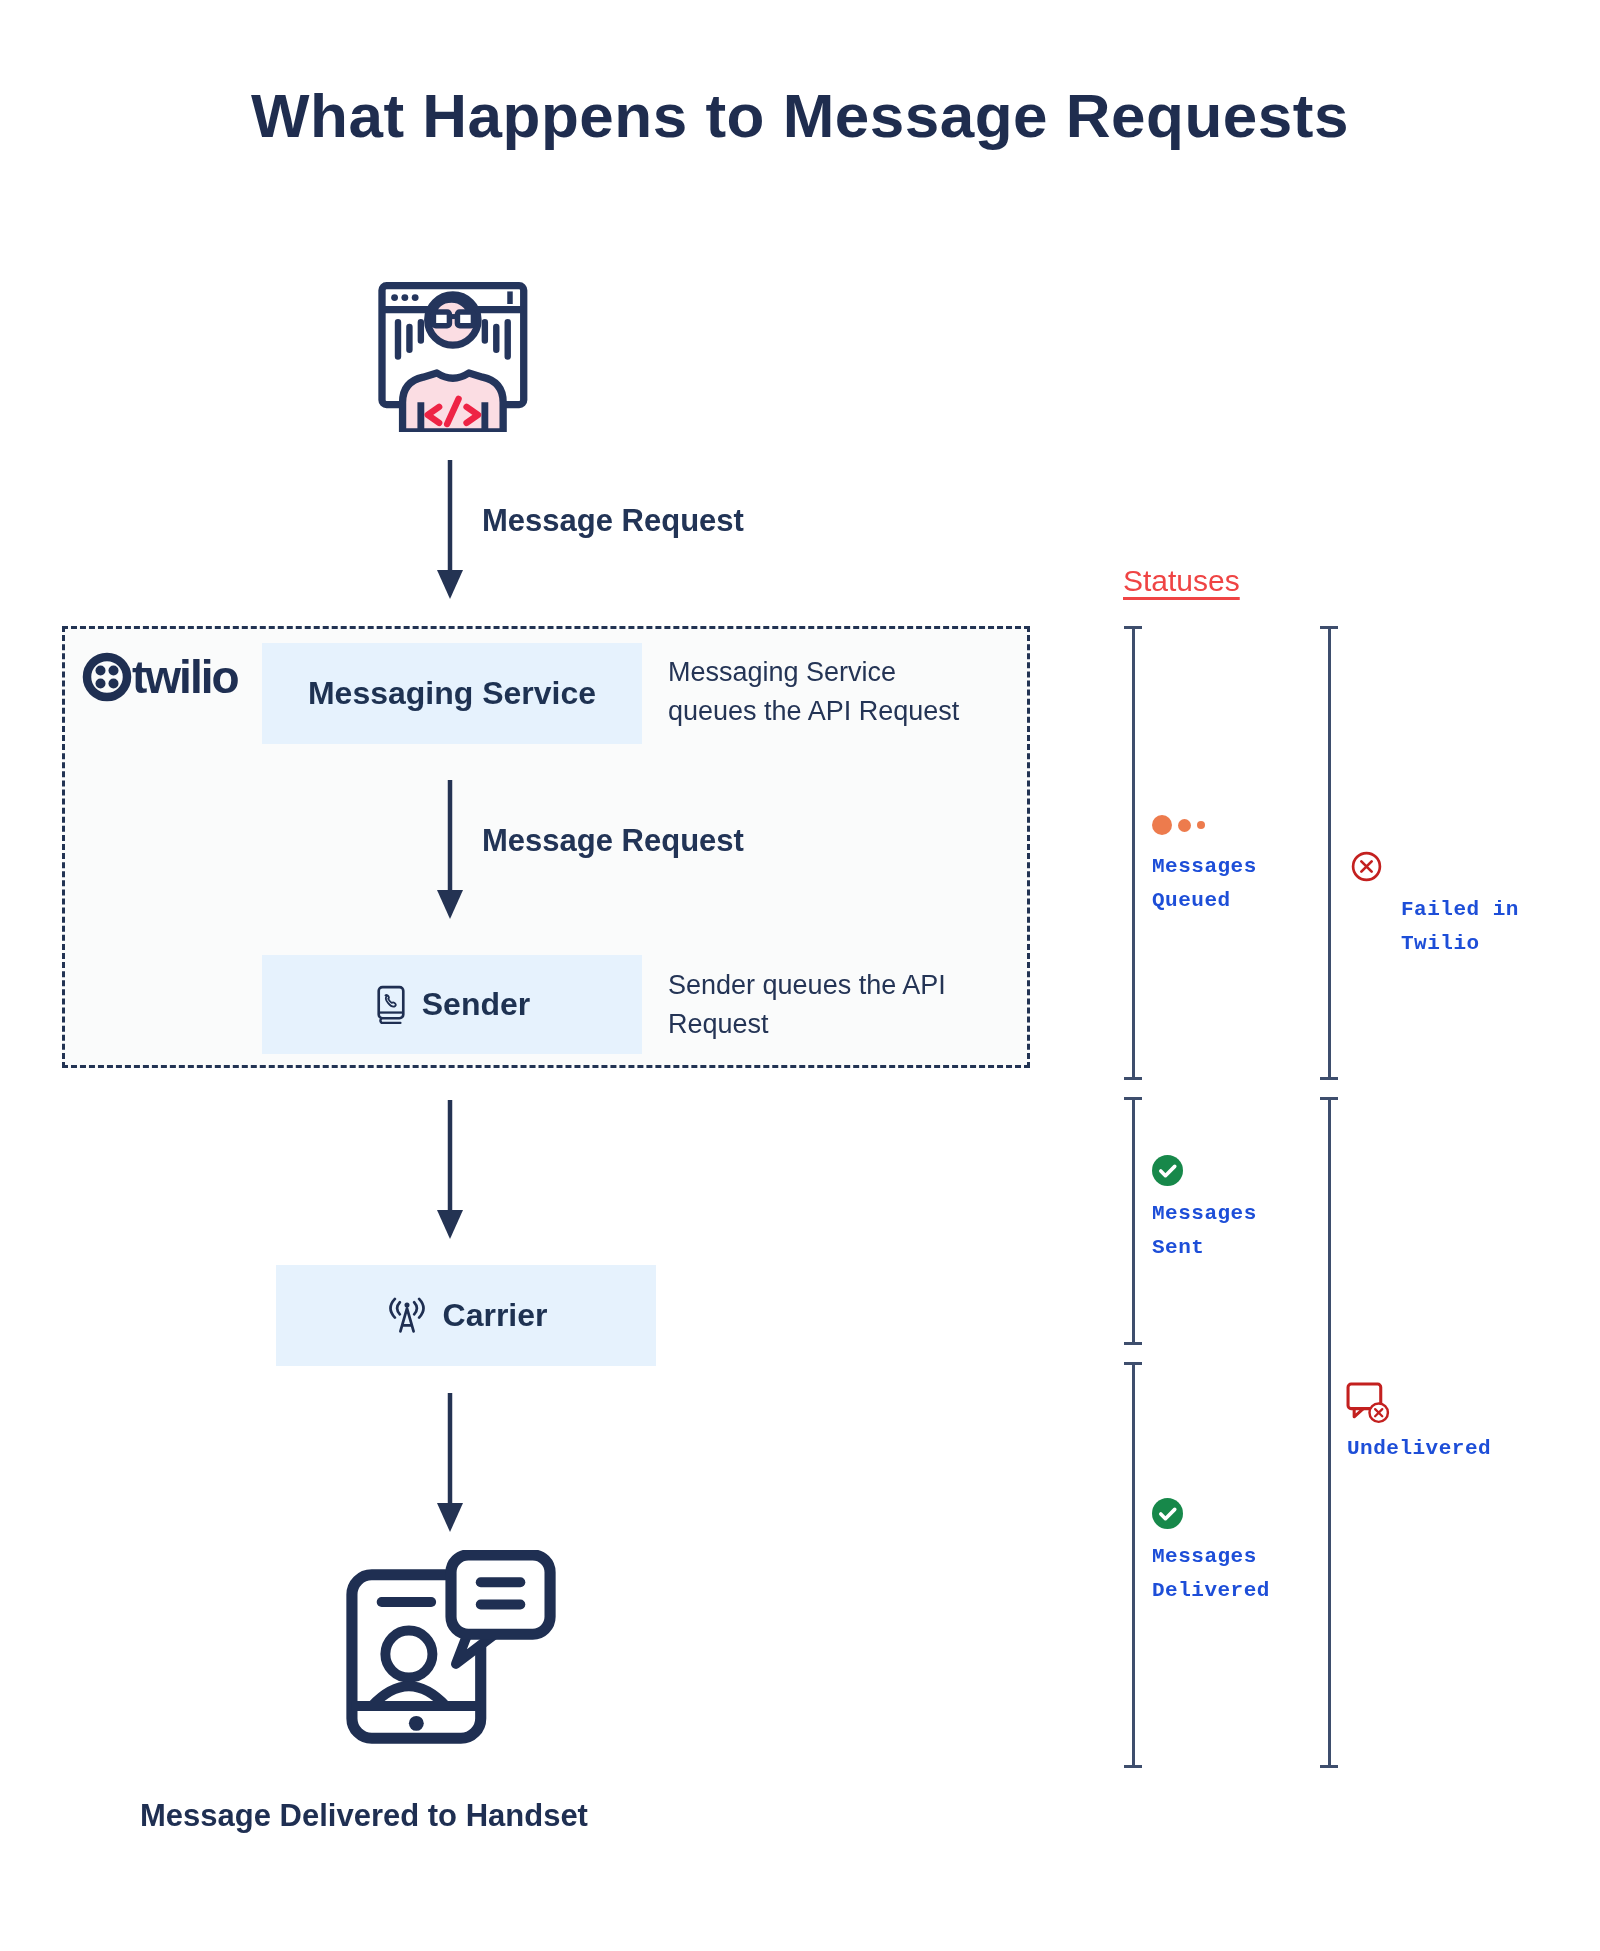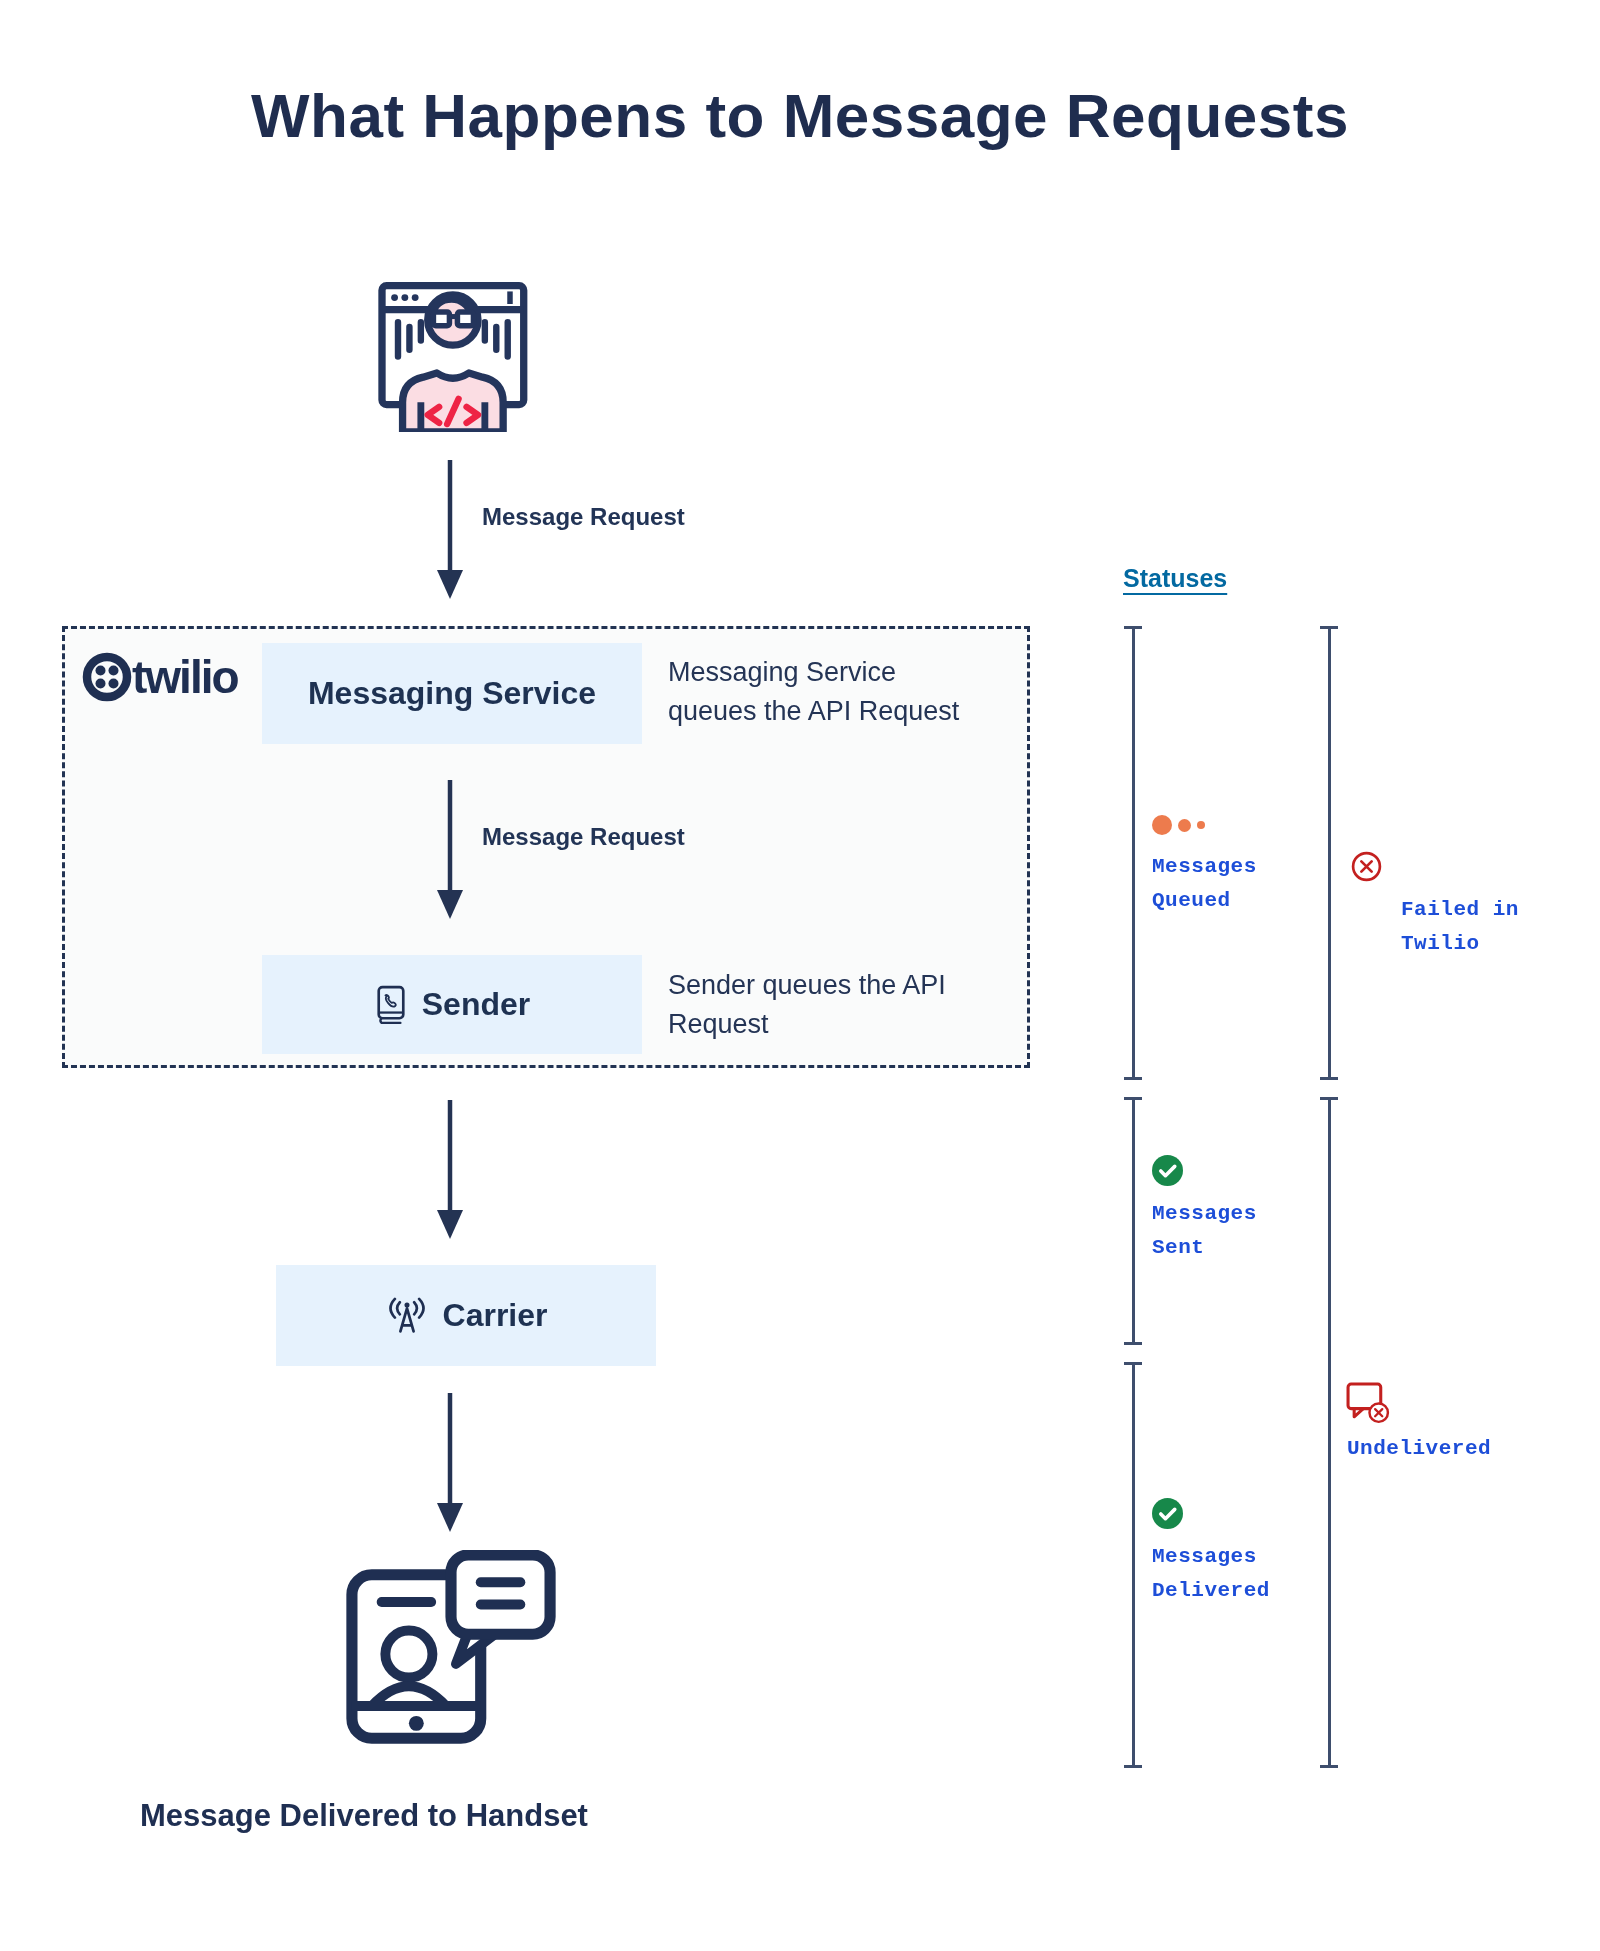--- a/index.html
+++ b/index.html
@@ -24,31 +24,31 @@
   .node-box {
     left:262px; width:380px; height:101px; background:#e6f2fd;
     display:flex; align-items:center; justify-content:center; gap:14px;
   }
   .node-label { font-size:32px; font-weight:700; color:#1e3252; }
 
   .flow-caption {
     width:340px; font-size:27px; line-height:39px; color:#243455;
     white-space:pre-line;
   }
-  .arrow-label { font-size:24px; font-weight:700; color:#223456; }
+  .arrow-label { font-size:31px; font-weight:700; color:#223456; }
 
   .bottom-caption {
     left:140px; width:620px; top:1798px; text-align:left;
     font-size:31px; font-weight:700; color:#1f2f52;
   }
 
   
   .statuses-heading {
-    left:1123px; top:564px; font-size:25px; color:#0369a1;
-    text-decoration:underline; text-underline-offset:6px;font-weight:bold;
+    left:1123px; top:564px; font-size:30px; color:#ef4444;
+    text-decoration:underline; text-underline-offset:6px;
   }
   .bracket {
     width:18px; box-sizing:border-box;
     border-top:3px solid #3e4e6d; border-bottom:3px solid #3e4e6d;
     background:linear-gradient(#3e4e6d,#3e4e6d) top center / 3px 100% no-repeat;
   }
   .status-label {
     font-family:"Liberation Mono", monospace;
     font-size:21px; font-weight:700; line-height:34px;
     color:#1d4ed8; white-space:pre-line; letter-spacing:0.5px;

